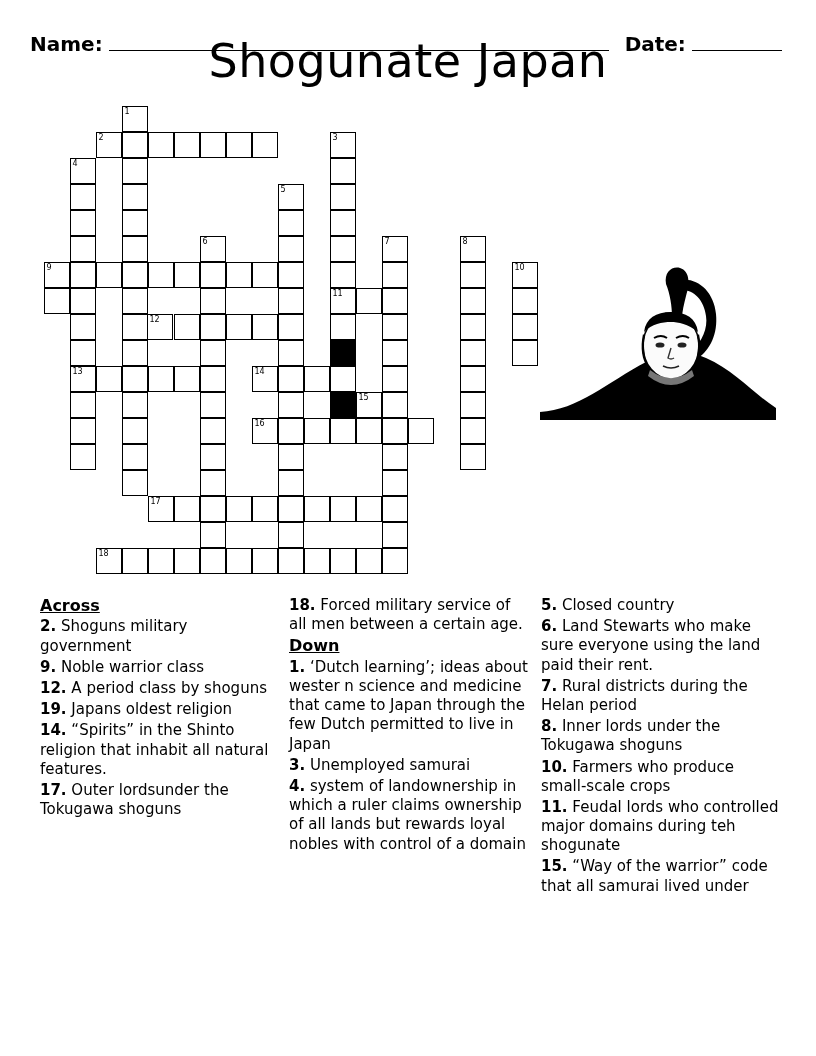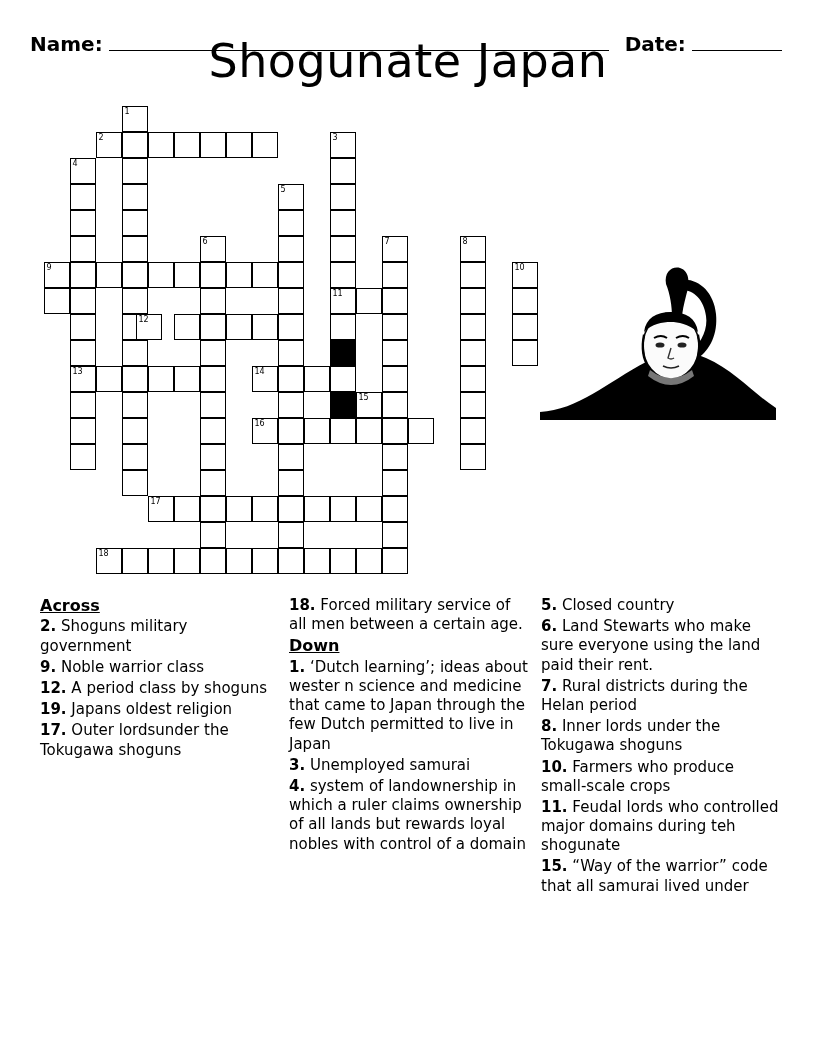--- a/index.html
+++ b/index.html
@@ -203,21 +203,21 @@
       <div class="cell" style="left: 234px; top: 182px; width: 26px; height: 26px;"></div>
       <div class="cell" style="left: 286px; top: 182px; width: 26px; height: 26px;">
         <span class="num">11</span>
       </div>
       <div class="cell" style="left: 312px; top: 182px; width: 26px; height: 26px;"></div>
       <div class="cell" style="left: 338px; top: 182px; width: 26px; height: 26px;"></div>
       <div class="cell" style="left: 416px; top: 182px; width: 26px; height: 26px;"></div>
       <div class="cell" style="left: 468px; top: 182px; width: 26px; height: 26px;"></div>
       <div class="cell" style="left: 26px; top: 208px; width: 26px; height: 26px;"></div>
       <div class="cell" style="left: 78px; top: 208px; width: 26px; height: 26px;"></div>
-      <div class="cell" style="left: 92px; top: 208px; width: 26px; height: 26px;">
+      <div class="cell" style="left: 103px; top: 208px; width: 26px; height: 26px;">
         <span class="num">12</span>
       </div>
       <div class="cell" style="left: 130px; top: 208px; width: 26px; height: 26px;"></div>
       <div class="cell" style="left: 156px; top: 208px; width: 26px; height: 26px;"></div>
       <div class="cell" style="left: 182px; top: 208px; width: 26px; height: 26px;"></div>
       <div class="cell" style="left: 208px; top: 208px; width: 26px; height: 26px;"></div>
       <div class="cell" style="left: 234px; top: 208px; width: 26px; height: 26px;"></div>
       <div class="cell" style="left: 286px; top: 208px; width: 26px; height: 26px;"></div>
       <div class="cell" style="left: 338px; top: 208px; width: 26px; height: 26px;"></div>
       <div class="cell" style="left: 416px; top: 208px; width: 26px; height: 26px;"></div>
@@ -338,20 +338,21 @@
     </svg>
   </div>
 
   <div id="clues">
     <div class="clue-col col1">
       <div class="sec-head">Across</div>
       <div class="clue"><b>2.</b> <span>Shoguns military government</span></div>
       <div class="clue"><b>9.</b> <span>Noble warrior class</span></div>
       <div class="clue"><b>12.</b> <span>A period class by shoguns</span></div>
       <div class="clue"><b>19.</b> <span>Japans oldest religion</span></div>
+      <div class="clue"><b>14.</b> <span>“Spirits” in the Shinto religion that inhabit all natural features.</span></div>
       <div class="clue"><b>17.</b> <span>Outer lordsunder the Tokugawa shoguns</span></div>
     </div>
 
     <div class="clue-col col2">
       <div class="clue"><b>18.</b> <span>Forced military service of all men between a certain age.</span></div>
       <div class="sec-head">Down</div>
       <div class="clue"><b>1.</b> <span>‘Dutch learning’; ideas about wester n science and medicine that came to Japan through the few Dutch permitted to live in Japan</span></div>
       <div class="clue"><b>3.</b> <span>Unemployed samurai</span></div>
       <div class="clue"><b>4.</b> <span>system of landownership in which a ruler claims ownership of all lands but rewards loyal nobles with control of a domain</span></div>
     </div>

